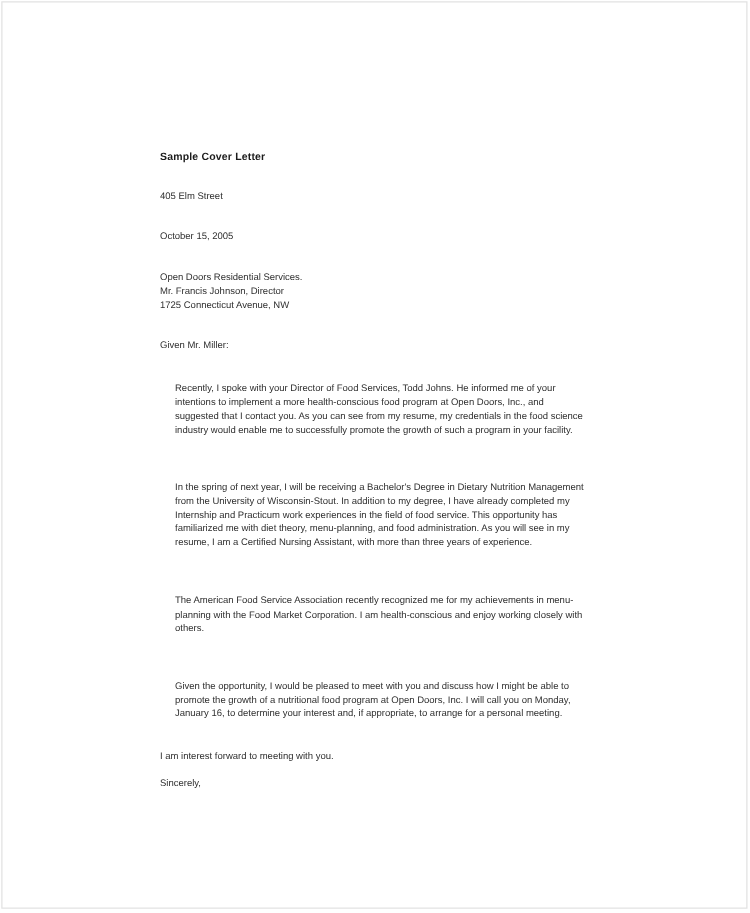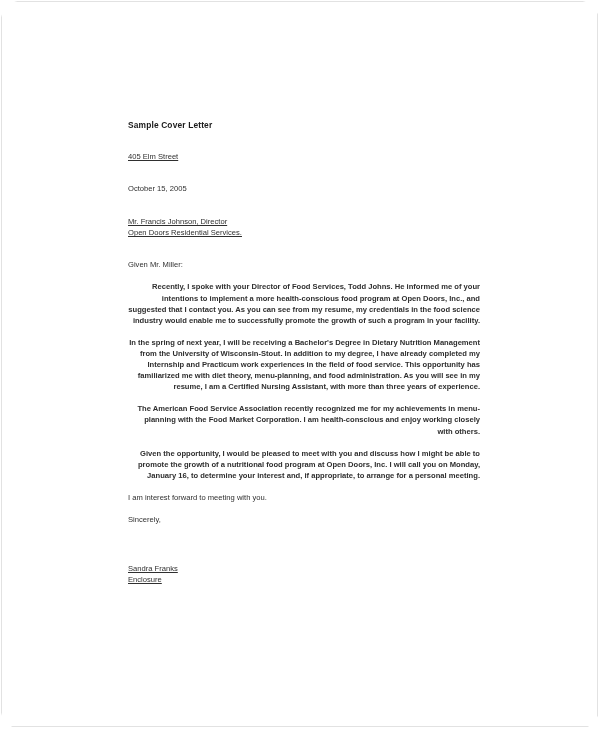--- a/index.html
+++ b/index.html
@@ -11,21 +11,20 @@
 
   .page {
     position: relative;
     width: 600px;
     height: 730px;
     margin: 0;
     background: #ffffff;
     box-sizing: border-box;
     overflow: hidden;
     font-family: "Liberation Sans", "DejaVu Sans", sans-serif;
-    border-radius: 24px;
   }
 
   
   .page-frame {
     position: absolute;
     left: 1px;
     top: 1px;
     right: 2px;
     bottom: 3px;
     border: 1px solid #e2e2e2;
@@ -47,21 +46,20 @@
     font-weight: bold;
     font-size: 8.4px;
     line-height: 11px;
     color: #1b1b1b;
     letter-spacing: 0.15px;
     margin: 0 0 0 0;
   }
 
   .block {
     margin: 0;
-    text-decoration: underline;
   }
 
   
   .gap-sender     { height: 20px; }
   .gap-date       { height: 21px; }
   .gap-recipient  { height: 22px; }
   .gap-salutation { height: 21px; }
   .gap-para       { height: 11px; }
   .gap-closing    { height: 11px; }
   .gap-signature  { height: 38px; }
@@ -69,23 +67,22 @@
   .addr-line,
   .date-line,
   .salutation-line,
   .closing-line,
   .sign-line {
     margin: 0;
     white-space: nowrap;
   }
 
   .para {
-    margin: 0;
-    text-align: right;
-    font-weight: bold;
+    margin: 12px;
+    text-align: left;
   }
 </style>
 </head>
 <body>
 
 <div class="page">
 
   <div class="page-frame"></div>
 
   <div class="letter">
@@ -98,22 +95,23 @@
       <div class="addr-line">405 Elm Street</div>
     </div>
 
     <div class="gap-date"></div>
 
     <div class="date-line">October 15, 2005</div>
 
     <div class="gap-recipient"></div>
 
     <div class="block">
+      <div class="addr-line">Open Doors Residential Services.</div>
       <div class="addr-line">Mr. Francis Johnson, Director</div>
-      <div class="addr-line">Open Doors Residential Services.</div>
+      <div class="addr-line">1725 Connecticut Avenue, NW</div>
     </div>
 
     <div class="gap-salutation"></div>
 
     <div class="salutation-line">Given Mr. Miller:</div>
 
     <div class="gap-para"></div>
 
     <p class="para">Recently, I spoke with your Director of Food Services, Todd Johns. He informed me of your intentions to implement a more health-conscious food program at Open Doors, Inc., and suggested that I contact you. As you can see from my resume, my credentials in the food science industry would enable me to successfully promote the growth of such a program in your facility.</p>
 
@@ -132,19 +130,15 @@
     <div class="gap-para"></div>
 
     <div class="closing-line">I am interest forward to meeting with you.</div>
 
     <div class="gap-closing"></div>
 
     <div class="closing-line">Sincerely,</div>
 
     <div class="gap-signature"></div>
 
-    <div class="block">
-      <div class="sign-line">Sandra Franks</div>
-      <div class="sign-line">Enclosure</div>
-    </div>
 
   </div>
 </div>
 
 </body></html>

